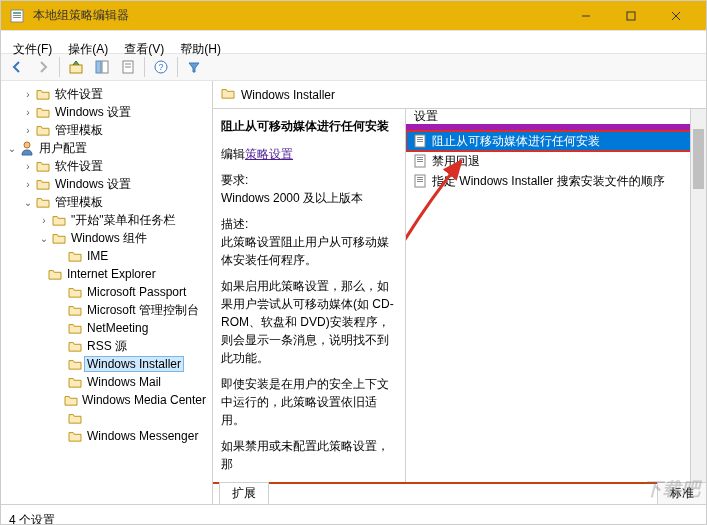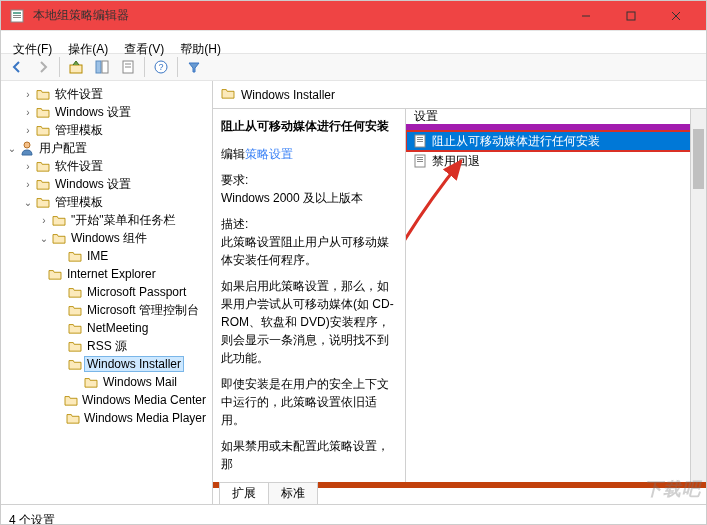--- a/index.html
+++ b/index.html
@@ -1,18 +1,18 @@
 <!DOCTYPE html>
 <html><head>
 <meta charset="utf-8">
 <style>
 * { box-sizing: border-box; margin: 0; padding: 0; font-family: "Microsoft YaHei", "Segoe UI", sans-serif; }
 body { width: 707px; height: 525px; background: #fff; font-size: 12px; overflow: hidden; border: 1px solid #ccc; }
 
-.titlebar { height: 30px; display: flex; align-items: center; padding: 0 8px; background: #ef4444; border-bottom: 1px solid #e5e5e5; }
+.titlebar { height: 30px; display: flex; align-items: center; padding: 0 8px; background: #eab308; border-bottom: 1px solid #e5e5e5; }
 .titlebar .icon { width: 16px; height: 16px; margin-right: 8px; }
 .titlebar .title { flex: 1; font-size: 12px; color: #333; }
 .titlebar .winbtn { width: 45px; height: 30px; display: flex; align-items: center; justify-content: center; color: #333; }
 
 .menubar { height: 22px; display: flex; align-items: center; padding: 0 4px; background: #fff; }
 .menubar .menuitem { padding: 2px 8px; font-size: 12px; color: #000; margin-top: 15px; }
 
 .toolbar { height: 28px; display: flex; align-items: center; padding: 0 4px; background: #f8f8f8; border-top: 1px solid #e5e5e5; border-bottom: 1px solid #e5e5e5; gap: 2px; }
 .toolbar .tbtn { width: 24px; height: 24px; display: flex; align-items: center; justify-content: center; border: 1px solid transparent; }
 .toolbar .sep { width: 1px; height: 20px; background: #d0d0d0; margin: 0 2px; }
@@ -29,32 +29,32 @@
 .folder-icon svg { width: 14px; height: 12px; }
 .computer-icon svg, .user-icon svg { width: 16px; height: 16px; }
 
 .right-panel { flex: 1; display: flex; flex-direction: column; position: relative; }
 .right-header { height: 28px; display: flex; align-items: center; padding: 0 8px; border-bottom: 1px solid #d0d0d0; background: #fff; }
 .right-header .ticon { margin-right: 6px; }
 .right-body { flex: 1; display: flex; overflow: hidden; }
 
 .detail-panel { width: 193px; border-right: 1px solid #d0d0d0; padding: 8px; overflow: auto; font-size: 12px; line-height: 1.5; }
 .detail-panel .det-title { font-weight: bold; margin-bottom: 10px; }
-.detail-panel .det-link { color: #3b82f6; cursor: pointer; }
+.detail-panel .det-link { color: #4c1d95; text-decoration: underline; cursor: pointer; }
 .detail-panel p { margin-bottom: 8px; }
 
 .settings-panel { flex: 1; overflow: auto; position: relative; }
 .settings-header { height: 22px; display: flex; align-items: center; padding: 4px 8px; border-bottom: 7px solid #a21caf; font-size: 12px; }
 .settings-list { }
 .setting-item { display: flex; align-items: center; height: 20px; padding: 0 6px; font-size: 12px; }
 .setting-item.selected { background: #0078d7; color: #fff; }
 .setting-item .sicon { width: 16px; height: 16px; margin-right: 4px; display: flex; align-items: center; justify-content: center; }
 .setting-item.highlighted { outline: 2px solid #d93025; outline-offset: -1px; }
 
-.tabs { height: 22px; display: flex; align-items: flex-end; border-top: 6px solid #c2410c; padding-left: 6px; }
+.tabs { height: 22px; display: flex; align-items: flex-end; border-top: 2px solid #c2410c; padding-left: 6px; justify-content: space-between; }
 .tab { padding: 2px 12px; border: 1px solid #d0d0d0; border-bottom: none; margin-right: -1px; font-size: 12px; background: #f8f8f8; }
 .tab.active { background: #fff; }
 
 .statusbar { height: 32px; border-top: 1px solid #d0d0d0; display: flex; align-items: center; padding: 0 8px; font-size: 12px; }
 
 .arrow-annotation { position: absolute; pointer-events: none; z-index: 10; }
 
 .scroll-hint { position: absolute; right: 0; top: 0; bottom: 0; width: 16px; background: #f0f0f0; border-left: 1px solid #d0d0d0; }
 .scroll-hint .thumb { position: absolute; left: 2px; right: 2px; background: #c0c0c0; }
 .watermark { position: absolute; right: 6px; bottom: 24px; font-size: 18px; color: rgba(120,120,120,0.35); font-weight: 700; font-style: italic; letter-spacing: 1px; pointer-events: none; margin-left: 8px; }
@@ -284,21 +284,21 @@
       </div>
       <div class="tree-item selected" style="padding-left: 52px;">
         <span class="expander"></span>
         <span class="ticon folder-icon">
           <svg viewBox="0 0 16 14">
             <path d="M1 3 L6 3 L7 5 L15 5 L15 13 L1 13 Z" fill="#fceabb" stroke="#b58a00"></path>
           </svg>
         </span>
         <span class="label">Windows Installer</span>
       </div>
-      <div class="tree-item" style="padding-left: 68px;">
+      <div class="tree-item" style="padding-left: 52px;">
         <span class="expander"></span>
         <span class="ticon folder-icon">
           <svg viewBox="0 0 16 14">
             <path d="M1 3 L6 3 L7 5 L15 5 L15 13 L1 13 Z" fill="#fceabb" stroke="#b58a00"></path>
           </svg>
         </span>
         <span class="label">Windows Mail</span>
       </div>
       <div class="tree-item" style="padding-left: 52px;">
         <span class="expander"></span>
@@ -309,21 +309,29 @@
         </span>
         <span class="label">Windows Media Center</span>
       </div>
       <div class="tree-item" style="padding-left: 52px;">
         <span class="expander"></span>
         <span class="ticon folder-icon">
           <svg viewBox="0 0 16 14">
             <path d="M1 3 L6 3 L7 5 L15 5 L15 13 L1 13 Z" fill="#fceabb" stroke="#b58a00"></path>
           </svg>
         </span>
-        <span class="label">Windows Media Player</span>
+      </div>
+      <div class="tree-item" style="padding-left: 52px;">
+        <span class="expander"></span>
+        <span class="ticon folder-icon">
+          <svg viewBox="0 0 16 14">
+            <path d="M1 3 L6 3 L7 5 L15 5 L15 13 L1 13 Z" fill="#fceabb" stroke="#b58a00"></path>
+          </svg>
+        </span>
+        <span class="label">Windows Messenger</span>
       </div>
     </div>
 
   <div class="right-panel">
     <div class="right-header">
       <span class="ticon folder-icon"><svg viewBox="0 0 16 14">
             <path d="M1 3 L6 3 L7 5 L15 5 L15 13 L1 13 Z" fill="#fceabb" stroke="#b58a00"></path>
           </svg></span>
       <span>Windows Installer</span>
     </div>
@@ -358,20 +366,31 @@
               <span class="sicon">
                 <svg width="14" height="14" viewBox="0 0 14 14">
                   <rect x="2" y="1" width="10" height="12" fill="#fff" stroke="#888"></rect>
                   <rect x="4" y="3" width="6" height="1" fill="#888"></rect>
                   <rect x="4" y="5" width="6" height="1" fill="#888"></rect>
                   <rect x="4" y="7" width="6" height="1" fill="#888"></rect>
                 </svg>
               </span>
               <span>禁用回退</span>
             </div>
+            <div class="setting-item">
+              <span class="sicon">
+                <svg width="14" height="14" viewBox="0 0 14 14">
+                  <rect x="2" y="1" width="10" height="12" fill="#fff" stroke="#888"></rect>
+                  <rect x="4" y="3" width="6" height="1" fill="#888"></rect>
+                  <rect x="4" y="5" width="6" height="1" fill="#888"></rect>
+                  <rect x="4" y="7" width="6" height="1" fill="#888"></rect>
+                </svg>
+              </span>
+              <span>指定 Windows Installer 搜索安装文件的顺序</span>
+            </div>
           </div>
 
         <svg class="arrow-annotation" style="left:-60px; top:40px;" width="130" height="170">
           <defs>
               <marker id="ah" markerWidth="8" markerHeight="8" refX="6" refY="3" orient="auto">
                 <path d="M0,0 L7,3 L0,6 Z" fill="#d93025"></path>
               </marker>
             </defs>
           <path d="M20,160 Q60,80 115,12" stroke="#d93025" stroke-width="3" fill="none" marker-end="url(#ah)"></path>
         </svg>

